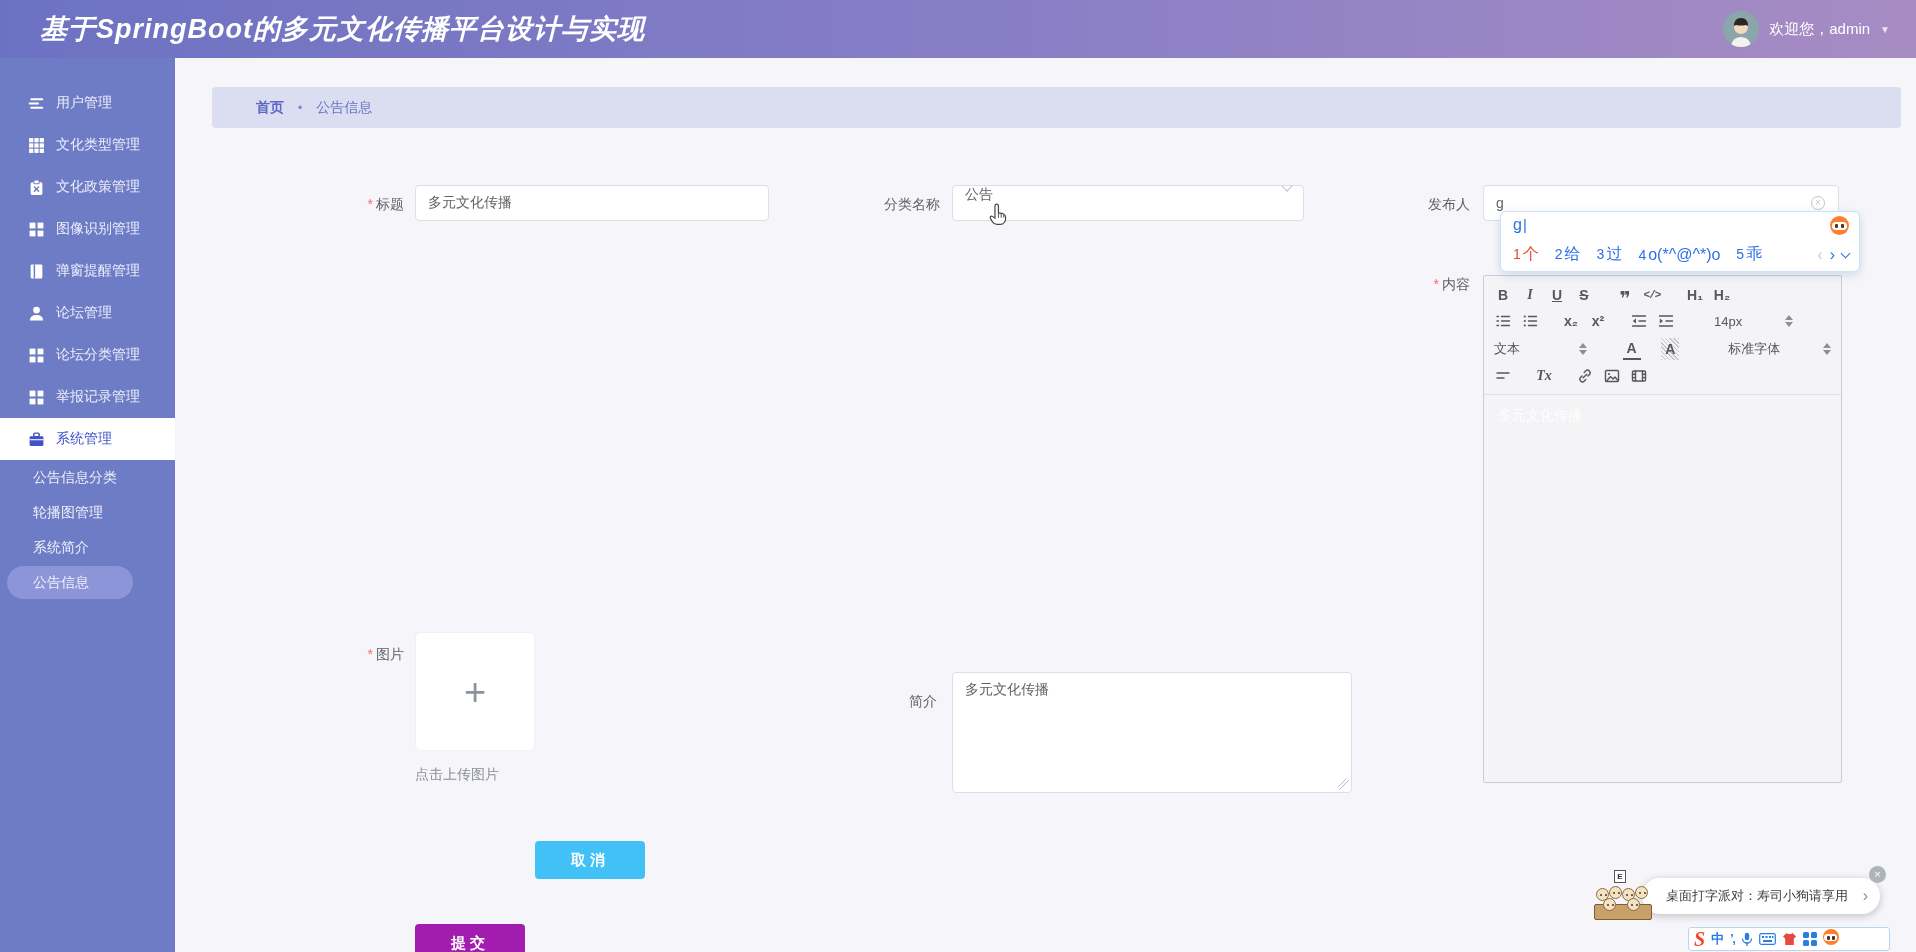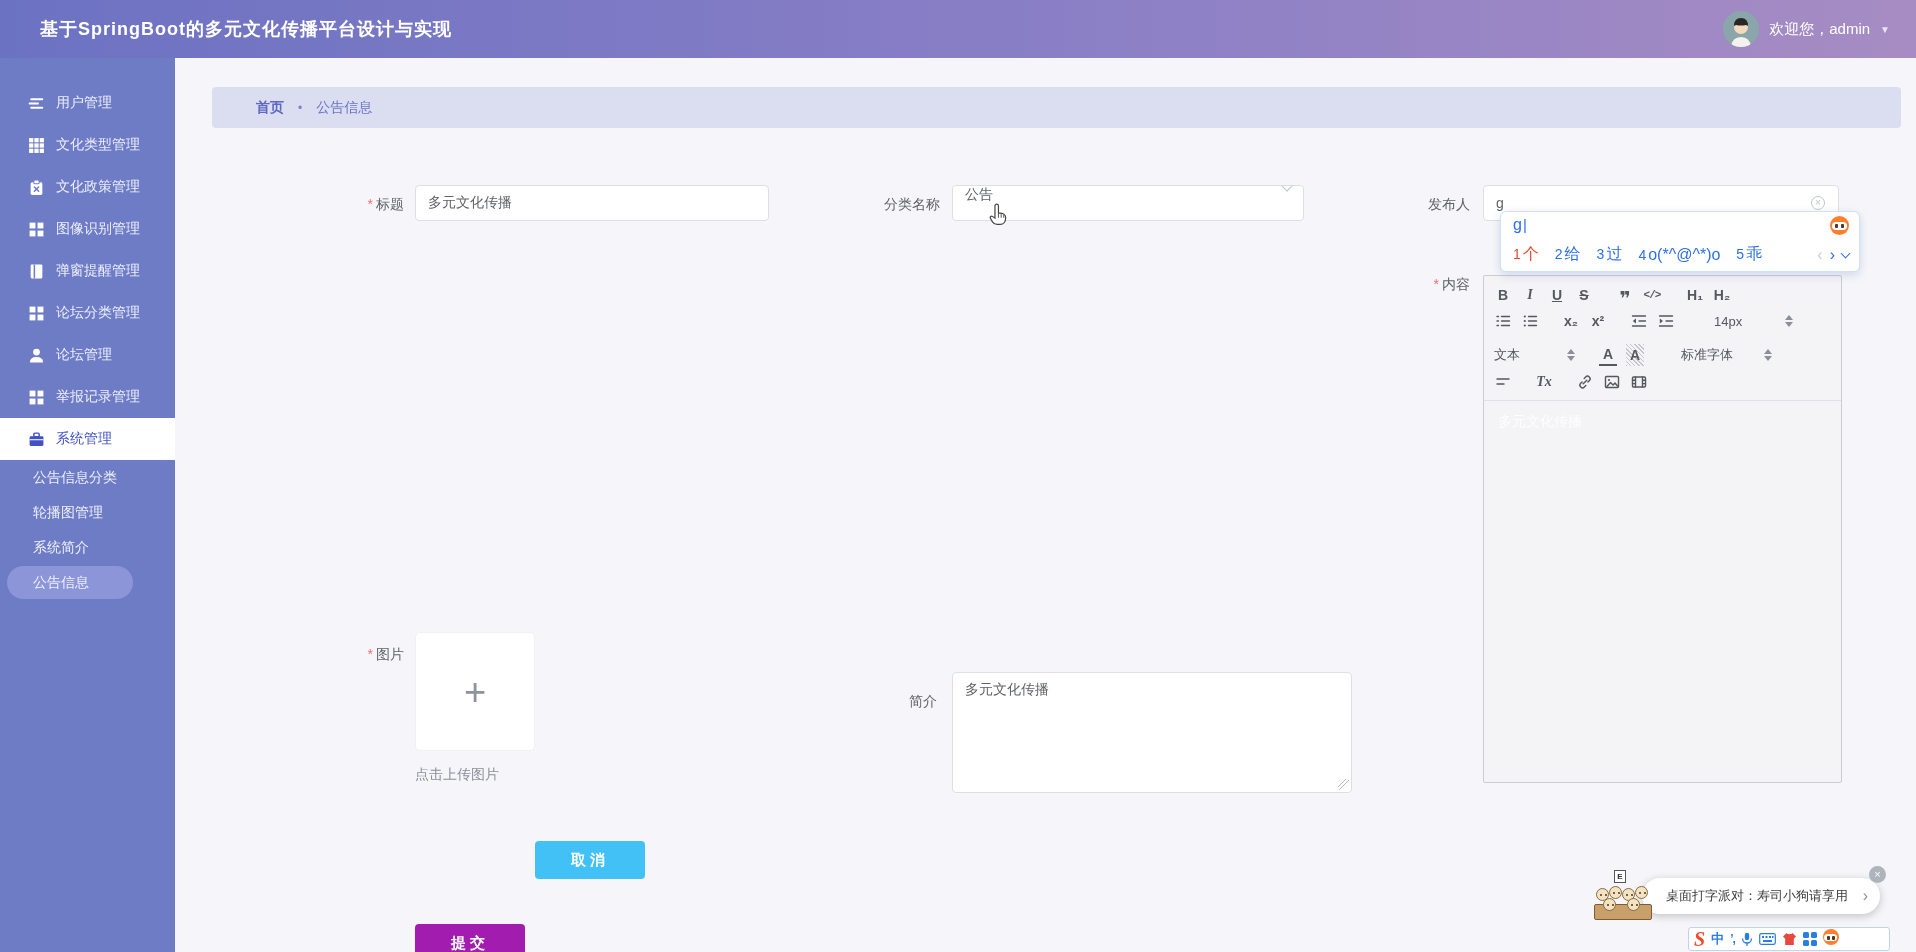--- a/index.html
+++ b/index.html
@@ -7,21 +7,21 @@
   body {
     font-family: "Liberation Sans", "DejaVu Sans", sans-serif;
     background:#f6f6fa; overflow:hidden;
   }
   .page { position:relative; width:1916px; height:952px; background:#f6f6fa; }
 
   
   .header { position:absolute; left:0; top:0; width:1916px; height:58px;
     background:linear-gradient(90deg,#6c72c2 0%,#8a7fc6 55%,#a78cc3 100%);
     display:flex; align-items:center; justify-content:space-between; z-index:5; }
-  .header-title { margin-left:40px; color:#fff; font-size:18px; font-weight:700; letter-spacing:1px; }
+  .header-title { margin-left:40px; color:#fff; font-size:27px; font-weight:700; letter-spacing:1px;font-style:italic; }
   .header-user { margin-right:26px; display:flex; align-items:center; gap:10px; color:#fff; font-size:15px; cursor:pointer; }
   .avatar { width:36px; height:36px; border-radius:50%; background:#8ba6ab; overflow:hidden; position:relative; flex:none; }
   .avatar svg { position:absolute; left:0; top:2px; }
   .caret-down { font-size:10px; color:#e8e2f2; }
 
   
   .sidebar { position:absolute; left:0; top:58px; width:175px; height:894px; background:#6e7cc5; z-index:4; }
   .menu { padding-top:24px; }
   .menu-item { height:42px; display:flex; align-items:center; padding-left:28px; color:#eceefc; font-size:14px; cursor:pointer; }
   .menu-item .mi { width:17px; height:17px; margin-right:11px; flex:none; display:inline-flex; }
@@ -224,38 +224,38 @@
           <svg width="17" height="17" viewBox="0 0 16 16">
               <rect x="2.5" y="1.5" width="11" height="13" rx="1" fill="#fff"></rect>
               <line x1="6" y1="1.5" x2="6" y2="14.5" stroke="#6e7cc5" stroke-width="1.4"></line>
             </svg>
         </span>
         <span class="txt">弹窗提醒管理</span>
       </div>
       <div class="menu-item">
         <span class="mi">
           <svg width="17" height="17" viewBox="0 0 16 16">
+              <circle cx="8" cy="4.8" r="3.2" fill="#fff"></circle>
+              <path d="M1.8 14.5 q0-5.2 6.2-5.2 q6.2 0 6.2 5.2 z" fill="#fff"></path>
+            </svg>
+        </span>
+        <span class="txt">论坛管理</span>
+      </div>
+      <div class="menu-item">
+        <span class="mi">
+          <svg width="17" height="17" viewBox="0 0 16 16">
               <g fill="#fff">
                 <rect x="1.5" y="1.5" width="5.5" height="5.5"></rect>
                 <rect x="9" y="1.5" width="5.5" height="5.5"></rect>
                 <rect x="1.5" y="9" width="5.5" height="5.5"></rect>
                 <rect x="9" y="9" width="5.5" height="5.5"></rect>
               </g>
             </svg>
         </span>
         <span class="txt">论坛分类管理</span>
-      </div>
-      <div class="menu-item">
-        <span class="mi">
-          <svg width="17" height="17" viewBox="0 0 16 16">
-              <circle cx="8" cy="4.8" r="3.2" fill="#fff"></circle>
-              <path d="M1.8 14.5 q0-5.2 6.2-5.2 q6.2 0 6.2 5.2 z" fill="#fff"></path>
-            </svg>
-        </span>
-        <span class="txt">论坛管理</span>
       </div>
       <div class="menu-item">
         <span class="mi">
           <svg width="17" height="17" viewBox="0 0 16 16">
               <g fill="#fff">
                 <rect x="1.5" y="1.5" width="5.5" height="5.5"></rect>
                 <rect x="9" y="1.5" width="5.5" height="5.5"></rect>
                 <rect x="1.5" y="9" width="5.5" height="5.5"></rect>
                 <rect x="9" y="9" width="5.5" height="5.5"></rect>
               </g>
@@ -405,21 +405,21 @@
               <line x1="1.5" y1="13" x2="14.5" y2="13"></line>
               <path d="M1.8 5.5 L5 8 L1.8 10.5 Z" fill="#55585e" stroke="none"></path>
             </svg>
         </span>
         <span class="ed-btn ed-label" style="margin-left:30px;">14px</span>
         <span class="updown" style="margin-left:34px;">
             <i class="up"></i>
             <i class="dn"></i>
           </span>
       </div>
-      <div class="ed-row" style="margin-top:10px;">
+      <div class="ed-row" style="margin-top:4px;justify-content:space-between;">
         <span class="ed-btn ed-label">文本</span>
         <span class="updown" style="margin-left:38px;">
             <i class="up"></i>
             <i class="dn"></i>
           </span>
         <span class="ed-btn ed-a" style="margin-left:22px;">A</span>
         <span class="ed-btn ed-hl">A</span>
         <span class="ed-btn ed-label" style="margin-left:28px;">标准字体</span>
         <span class="updown" style="margin-left:22px;">
             <i class="up"></i>

